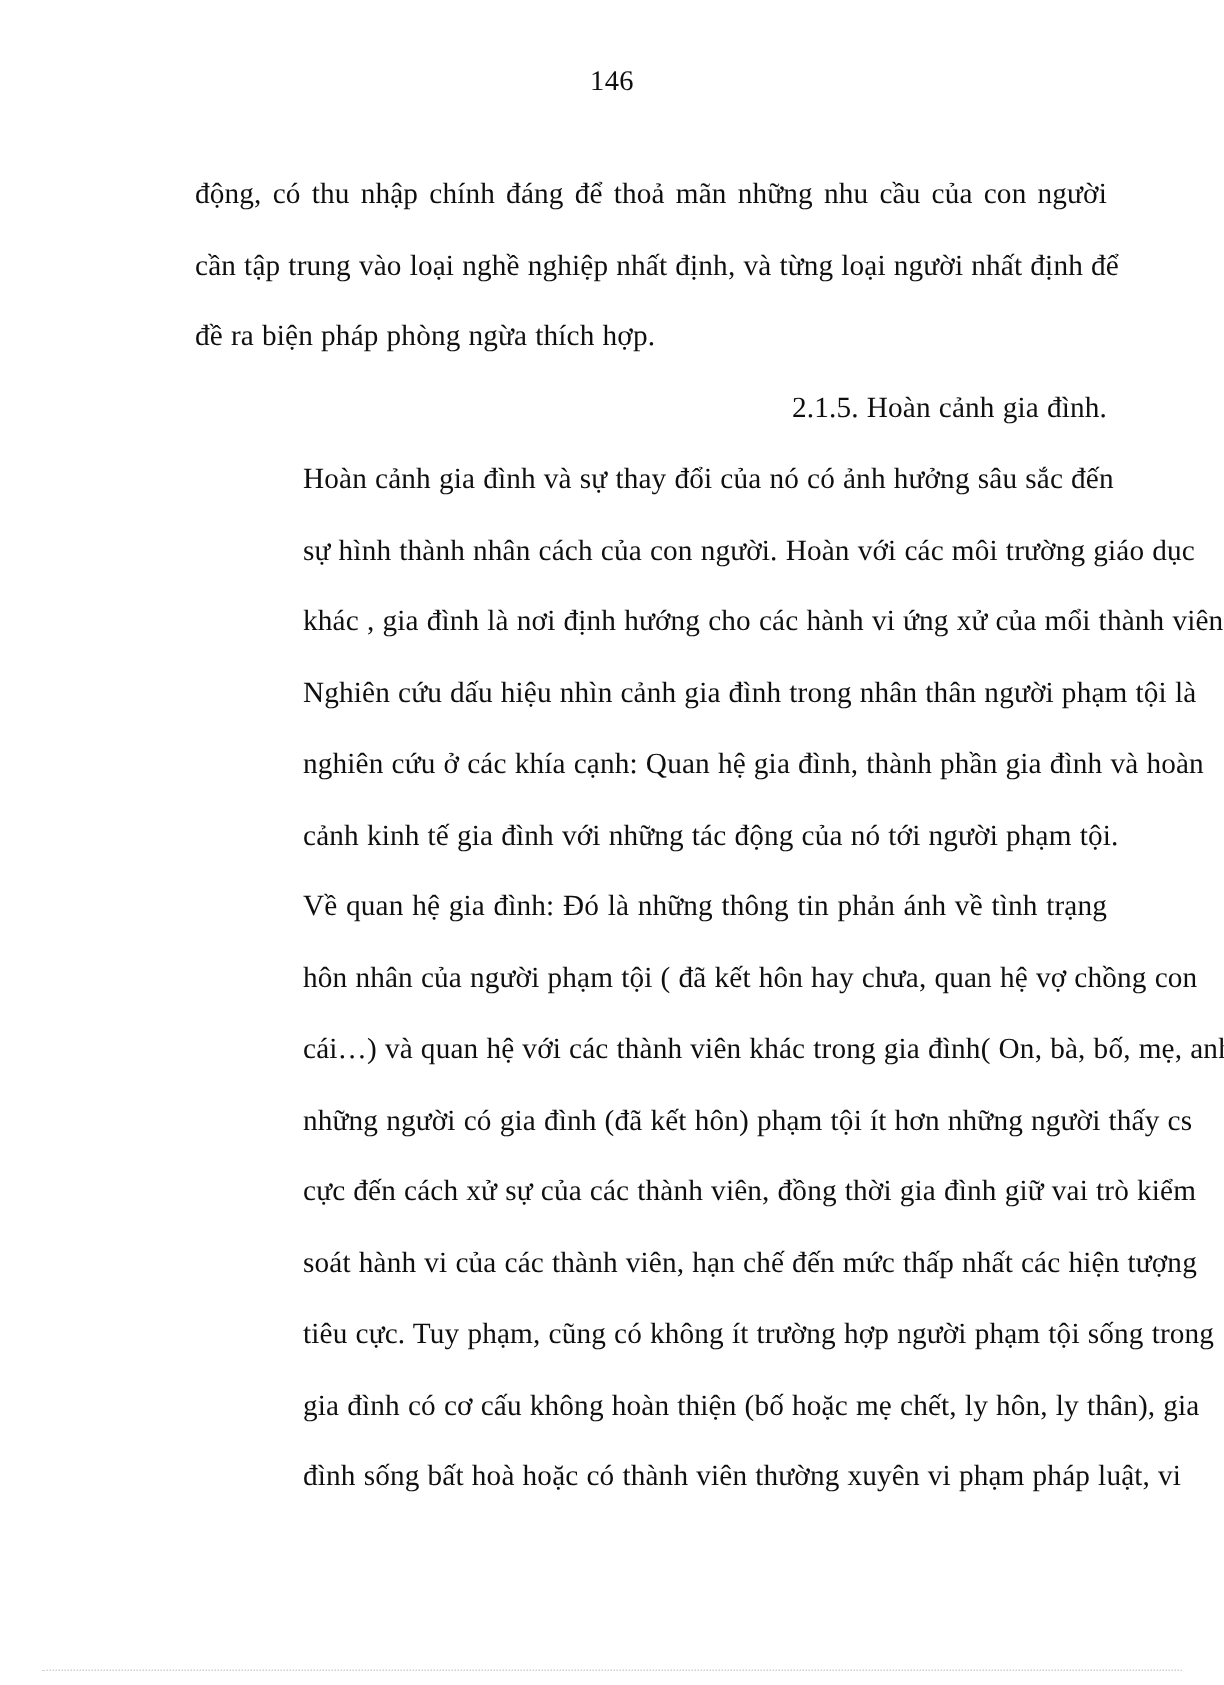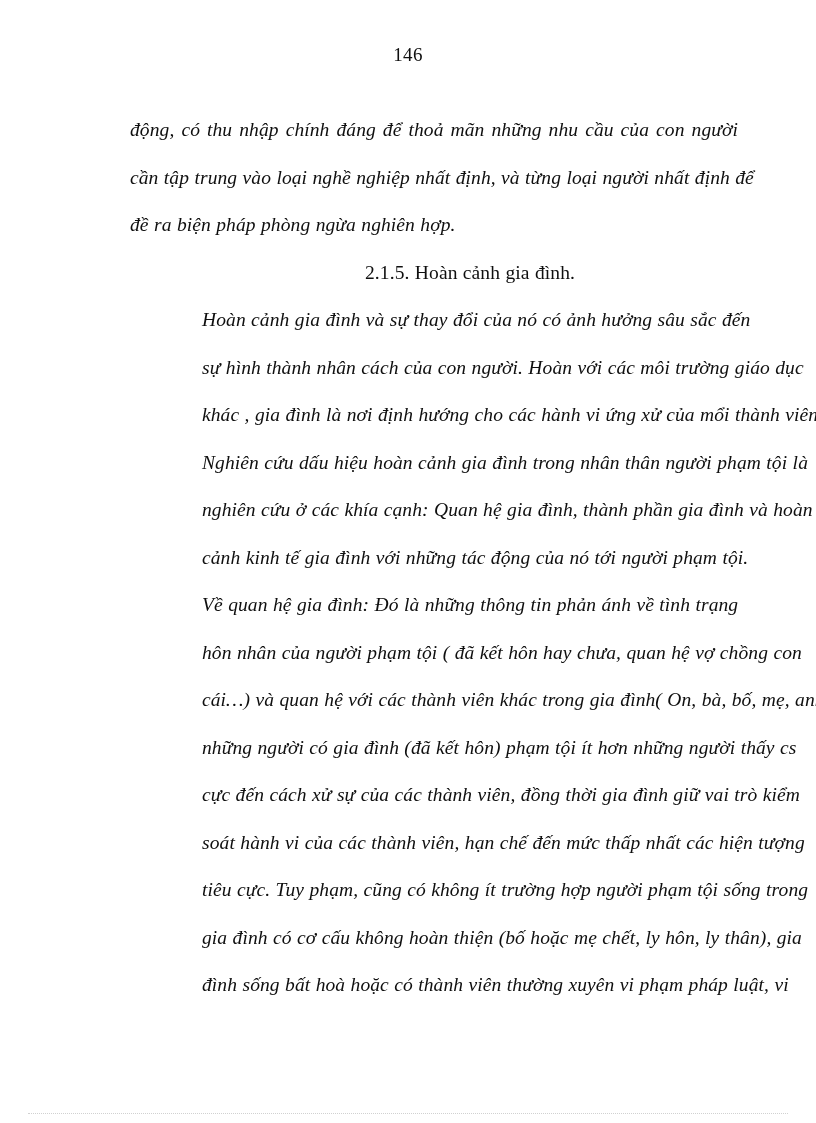--- a/index.html
+++ b/index.html
@@ -41,28 +41,27 @@
     text-align: justify;
     text-justify: inter-word;
     letter-spacing: 0.1px;
     word-spacing: 0.4px;
   }
   .para .ln {
     display: block;
     text-align: justify;
     text-align-last: justify;
     white-space: nowrap;
-    font-style: italic;
   }
   .para .ln.last {
     text-align-last: left;
   }
   .heading-line {
     display: block;
-    text-align: center;
+    text-align: right;
     text-indent: 72px;
     white-space: nowrap;
   }
   .indent-first {
     text-indent: 72px;
   }
   .bottom-rule {
     position: absolute;
     left: 28px;
     top: 1113px;
@@ -77,32 +76,32 @@
 
 <div class="page">
 
   <div class="page-number">146</div>
 
   <div class="content">
 
     <p class="para">
       <span class="ln">động, có thu nhập chính đáng để thoả mãn những nhu cầu của con người</span>
       <span class="ln">cần tập trung vào loại nghề nghiệp nhất định, và từng loại người nhất định để</span>
-      <span class="ln last">đề ra biện pháp phòng ngừa nghiên hợp.</span>
+      <span class="ln last">đề ra biện pháp phòng ngừa thích hợp.</span>
     </p>
 
     <p class="para">
       <span class="heading-line">2.1.5. Hoàn cảnh gia đình.</span>
     </p>
 
     <p class="para indent-first">
       <span class="ln">Hoàn cảnh gia đình và sự thay đổi của nó có ảnh hưởng sâu sắc đến</span>
       <span class="ln">sự hình thành nhân cách của con người. Hoàn với các môi trường giáo dục</span>
       <span class="ln">khác , gia đình là nơi định hướng cho các hành vi ứng xử của mổi thành viên.</span>
-      <span class="ln">Nghiên cứu dấu hiệu hoàn cảnh gia đình trong nhân thân người phạm tội là</span>
+      <span class="ln">Nghiên cứu dấu hiệu nhìn cảnh gia đình trong nhân thân người phạm tội là</span>
       <span class="ln">nghiên cứu ở các khía cạnh: Quan hệ gia đình, thành phần gia đình và hoàn</span>
       <span class="ln last">cảnh kinh tế gia đình với những tác động của nó tới người phạm tội.</span>
     </p>
 
     <p class="para indent-first">
       <span class="ln">Về quan hệ gia đình: Đó là những thông tin phản ánh về tình trạng</span>
       <span class="ln">hôn nhân của người phạm tội ( đã kết hôn hay chưa, quan hệ vợ chồng con</span>
       <span class="ln">cái…) và quan hệ với các thành viên khác trong gia đình( On, bà, bố, mẹ, anh</span>
       <span class="ln">những người có gia đình (đã kết hôn) phạm tội ít hơn những người thấy cs</span>
       <span class="ln">cực đến cách xử sự của các thành viên, đồng thời gia đình giữ vai trò kiểm</span>

